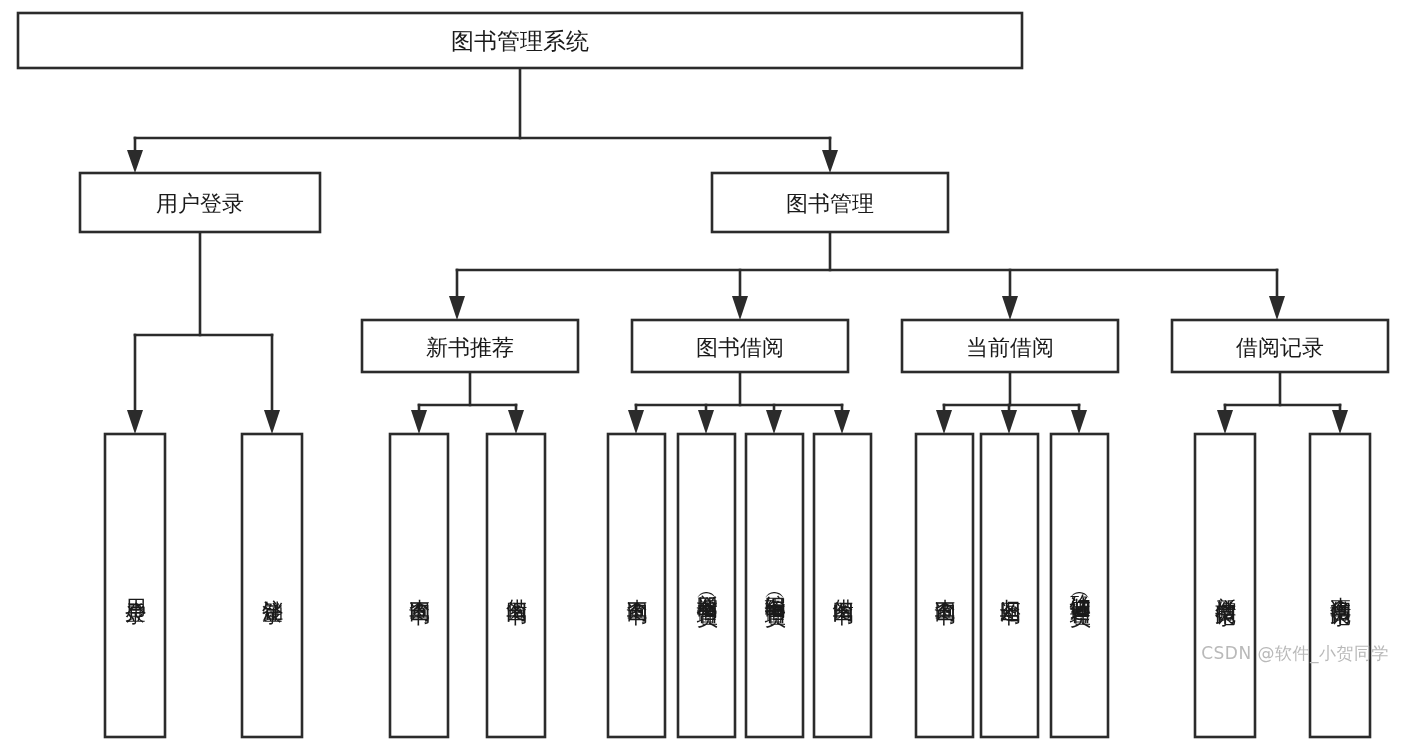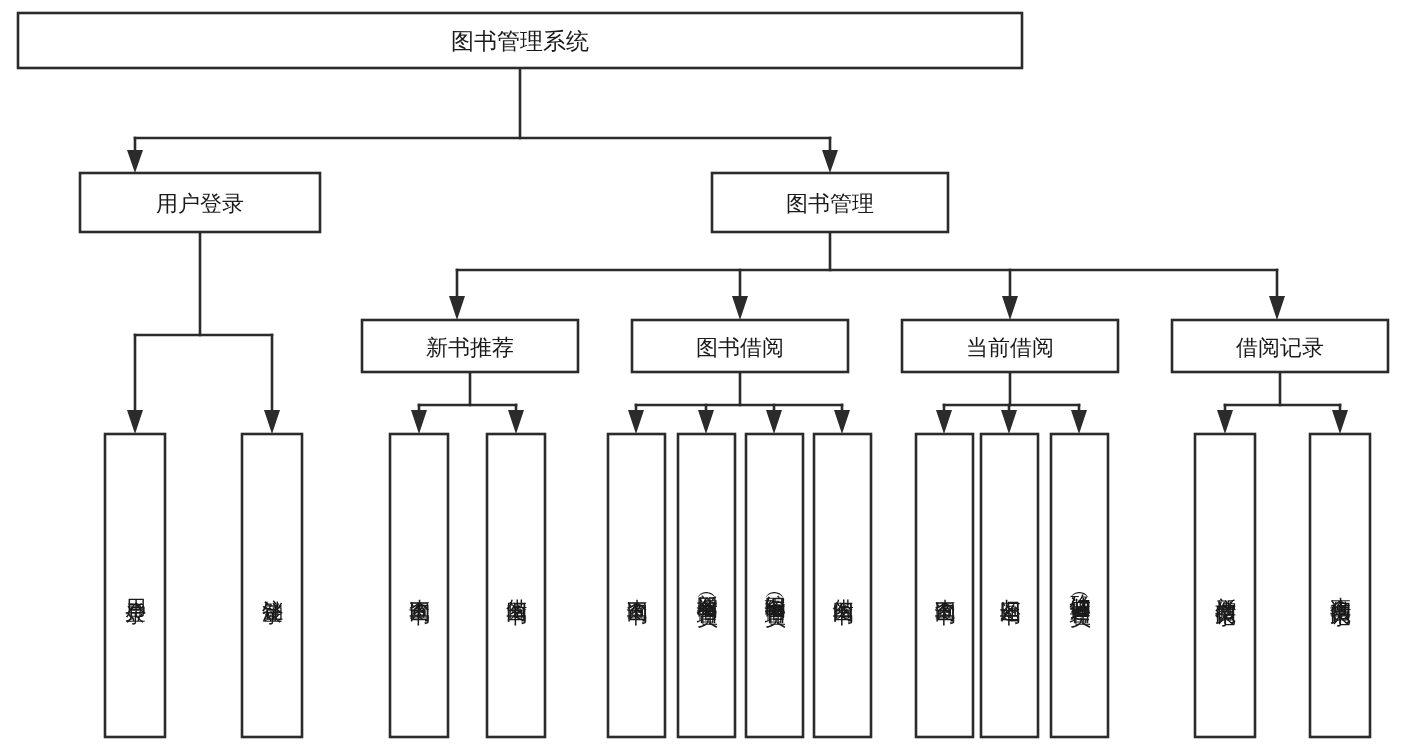--- a/index.html
+++ b/index.html
@@ -254,13 +254,14 @@
     <span class="leaf-label">确认归还（管理员）</span>
   </div>
 
   <div class="leaf-label-wrap" style="left:1195px; top:434px; width:60px; height:303px;">
     <span class="leaf-label">新增借阅记录</span>
   </div>
   <div class="leaf-label-wrap" style="left:1310px; top:434px; width:60px; height:303px;">
     <span class="leaf-label">查询借阅记录</span>
   </div>
 
+  <div class="watermark">CSDN @软件_小贺同学</div>
 </div>
 
 </body></html>

